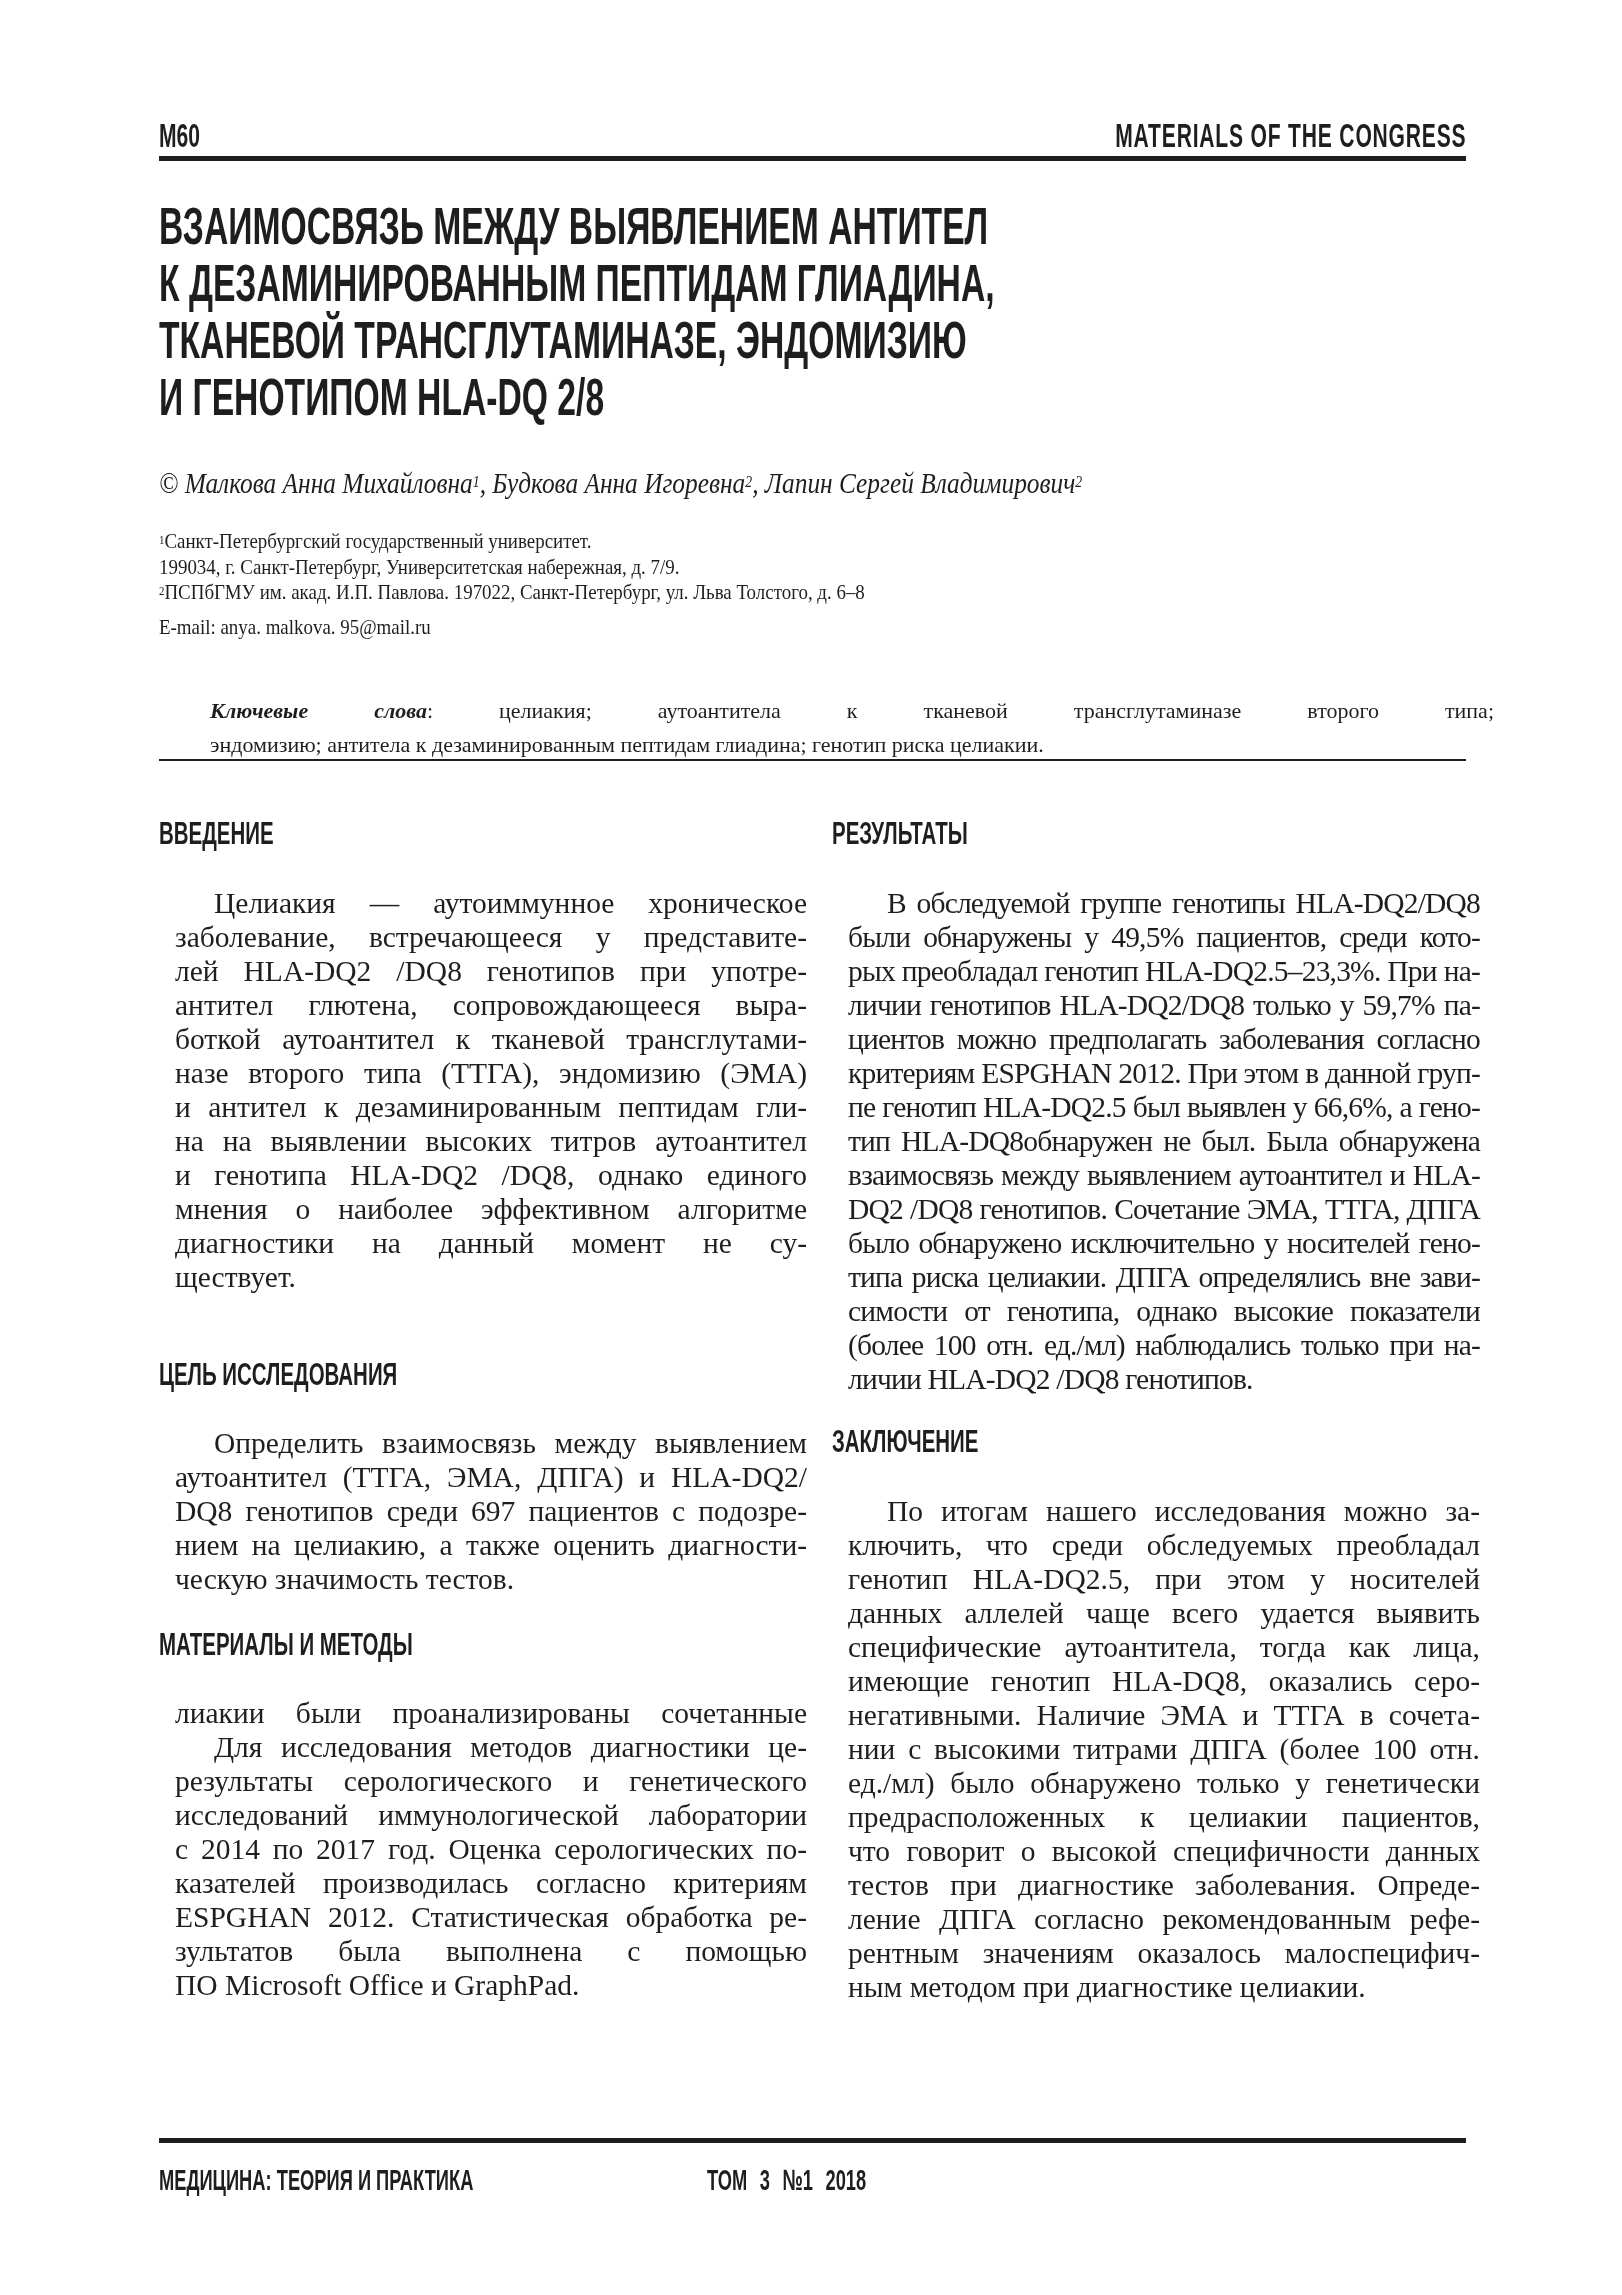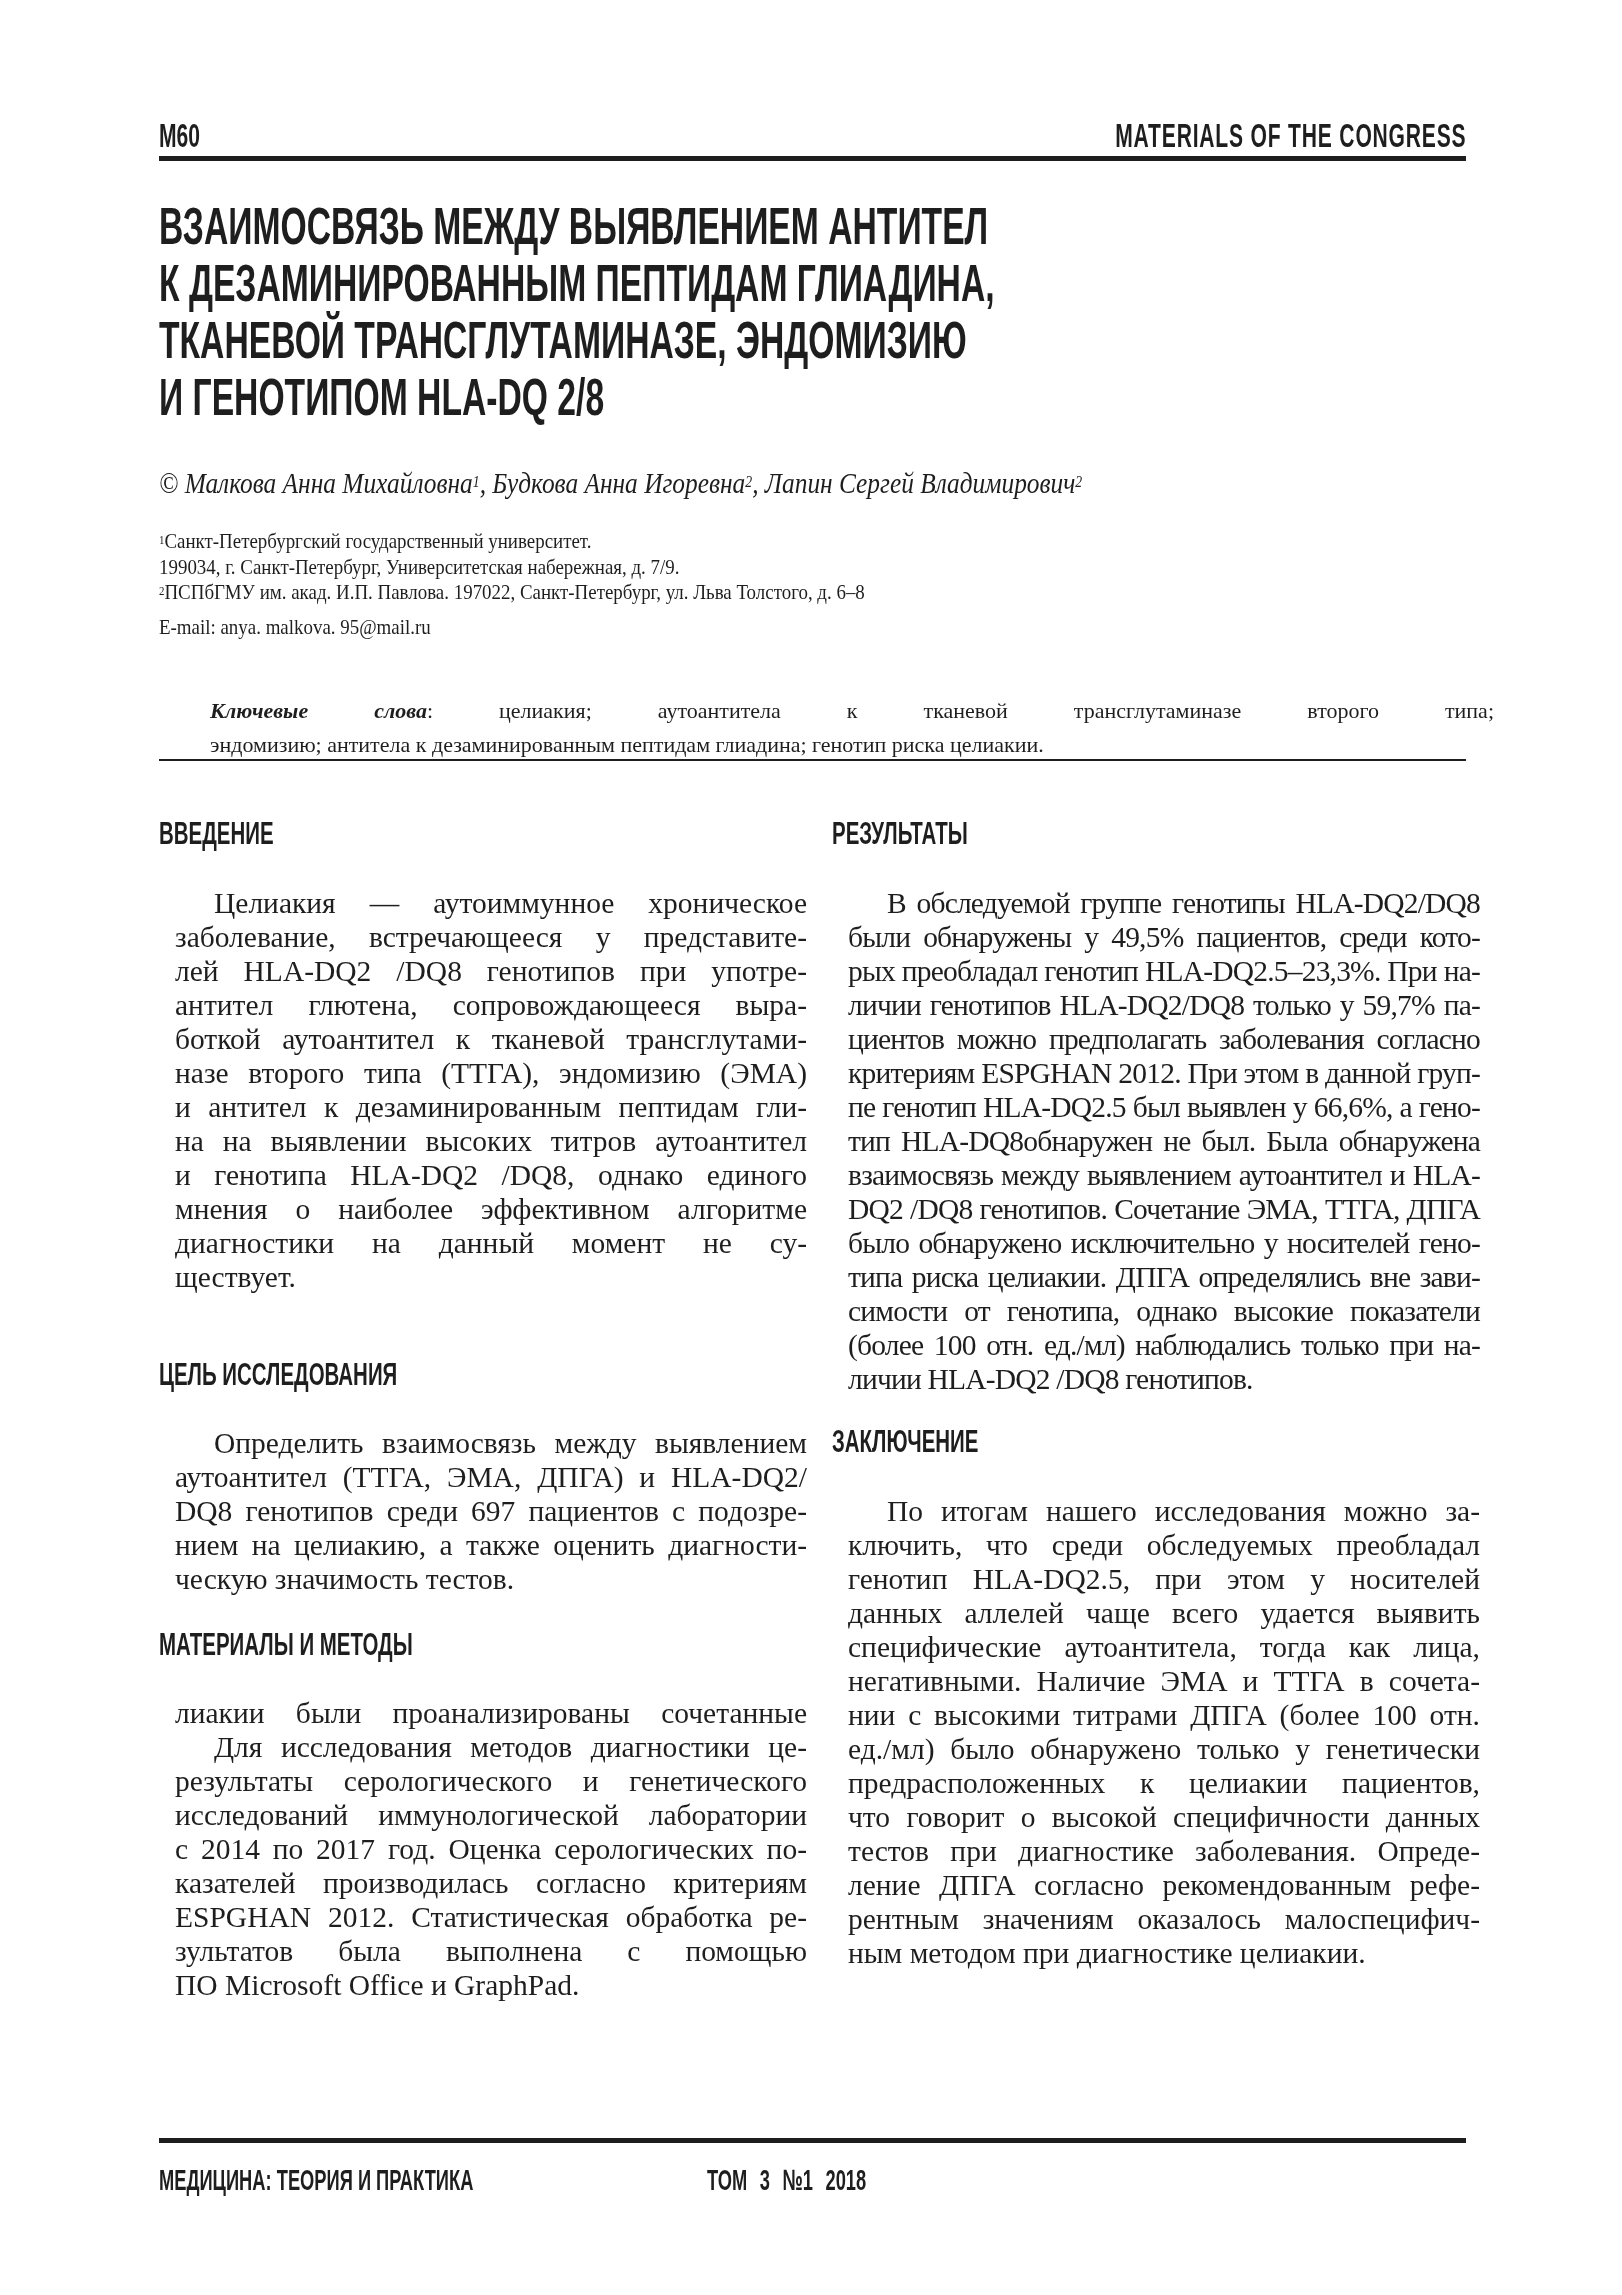--- a/index.html
+++ b/index.html
@@ -122,20 +122,21 @@
   <span class="line last">личии HLA-DQ2 /DQ8 генотипов.</span>
 </div>
 
 <div class="abs cond h2" style="left:832px; top:1425px;">ЗАКЛЮЧЕНИЕ</div>
 <div class="abs serif para col colR" style="top:1494px;">
   <span class="line first">По итогам нашего исследования можно за-</span>
   <span class="line">ключить, что среди обследуемых преобладал</span>
   <span class="line">генотип HLA-DQ2.5, при этом у носителей</span>
   <span class="line">данных аллелей чаще всего удается выявить</span>
   <span class="line">специфические аутоантитела, тогда как лица,</span>
+  <span class="line">имеющие генотип HLA-DQ8, оказались серо-</span>
   <span class="line">негативными. Наличие ЭМА и ТТГА в сочета-</span>
   <span class="line">нии с высокими титрами ДПГА (более 100 отн.</span>
   <span class="line">ед./мл) было обнаружено только у генетически</span>
   <span class="line">предрасположенных к целиакии пациентов,</span>
   <span class="line">что говорит о высокой специфичности данных</span>
   <span class="line">тестов при диагностике заболевания. Опреде-</span>
   <span class="line">ление ДПГА согласно рекомендованным рефе-</span>
   <span class="line">рентным значениям оказалось малоспецифич-</span>
   <span class="line last">ным методом при диагностике целиакии.</span>
 </div>

